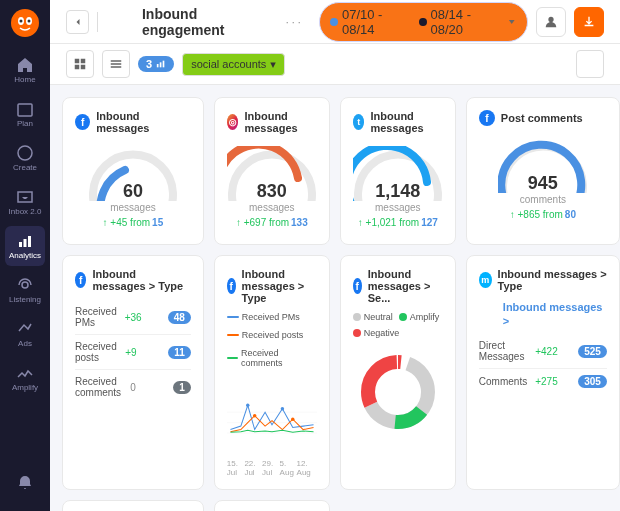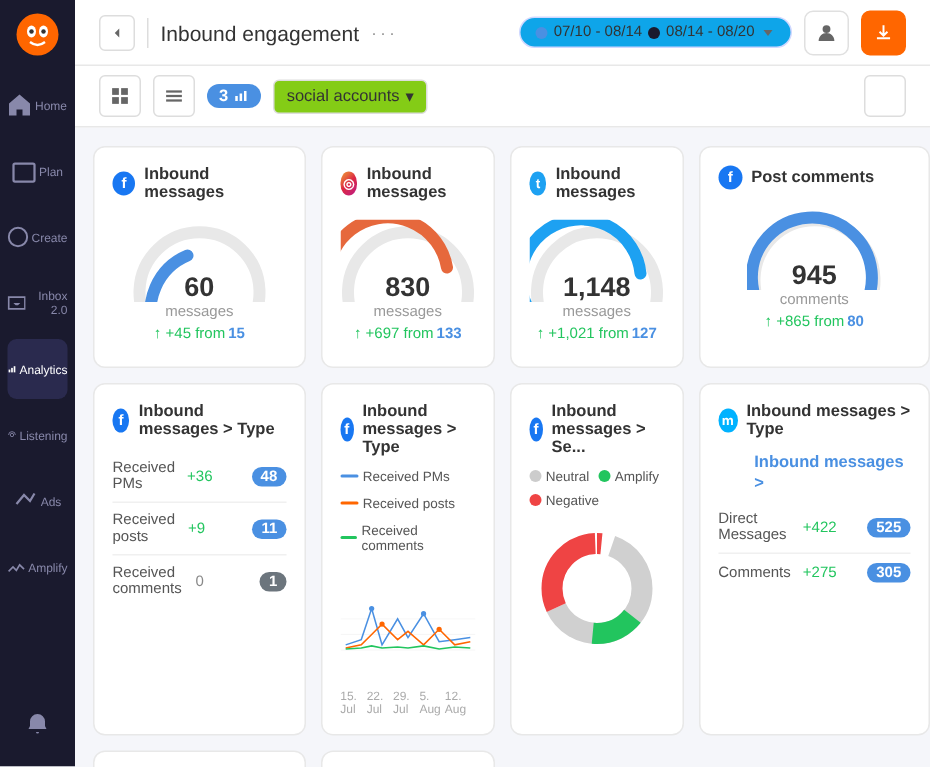--- a/index.html
+++ b/index.html
@@ -1,38 +1,38 @@
 <!DOCTYPE html>
 <html><head>
   <meta charset="utf-8">
   <style>
     * { box-sizing: border-box; margin: 0; padding: 0; }
     body { font-family: -apple-system, BlinkMacSystemFont, 'Segoe UI', sans-serif; background: #f5f6fa; display: flex; height: 511px; overflow: hidden; font-size: 12px; }
 
     
     .sidebar { width: 50px; background: #1a1a2e; display: flex; flex-direction: column; align-items: center; padding: 8px 0; gap: 4px; }
     .sidebar-logo { width: 30px; height: 30px; margin-bottom: 8px; }
-    .sidebar-item { width: 40px; height: 40px; display: flex; flex-direction: row; align-items: center; justify-content: center; cursor: pointer; border-radius: 6px; color: #8888aa; font-size: 9px; gap: 2px; text-align: right; }
+    .sidebar-item { width: 40px; height: 40px; display: flex; flex-direction: column; align-items: center; justify-content: center; cursor: pointer; border-radius: 6px; color: #8888aa; font-size: 9px; gap: 2px; text-align: right; }
     .sidebar-item:hover, .sidebar-item.active { background: #2a2a4e; color: #fff; }
     .sidebar-item svg { width: 16px; height: 16px; }
     .sidebar-item span { font-size: 8px; }
     .sidebar-spacer { flex: 1; }
     .sidebar-bell { width: 40px; height: 40px; display: flex; align-items: center; justify-content: center; color: #8888aa; cursor: pointer; }
 
     
     .main { flex: 1; display: flex; flex-direction: column; overflow: hidden; }
 
     
     .header { background: #fff; border-bottom: 1px solid #e8e8e8; padding: 0 16px; height: 44px; display: flex; align-items: center; gap: 8px; }
     .header-back { width: 24px; height: 24px; display: flex; align-items: center; justify-content: center; cursor: pointer; color: #666; border: 1px solid #ddd; border-radius: 4px; }
     .header-divider { width: 1px; height: 20px; background: #ddd; }
-    .header-title { font-weight: 400; font-size: 14px; color: #333; }
+    .header-title { font-weight: 700; font-size: 14px; color: #333; margin-left: 36px; }
     .header-dots { color: #999; cursor: pointer; letter-spacing: 2px; }
     .header-spacer { flex: 1; }
-    .date-range { display: flex; align-items: center; gap: 4px; background: #0ea5e9; border: 1px solid #d0d8ff; border-radius: 20px; padding: 4px 10px; font-size: 10px; color: #333; cursor: pointer; }
+    .date-range { display: flex; align-items: center; gap: 4px; background: #f97316; border: 1px solid #d0d8ff; border-radius: 20px; padding: 4px 10px; font-size: 13px; color: #333; cursor: pointer; }
     .date-dot { width: 8px; height: 8px; border-radius: 50%; }
     .dot-blue { background: #4a90e2; }
     .dot-dark { background: #1a1a2e; }
     .header-icons { display: flex; gap: 8px; }
     .header-icon-btn { width: 30px; height: 30px; display: flex; align-items: center; justify-content: center; border-radius: 6px; cursor: pointer; color: #666; border: 1px solid #e0e0e0; background: #fff; }
     .header-icon-btn.orange { background: #ff6600; border-color: #ff6600; color: #fff; }
 
     
     .toolbar { background: #fff; border-bottom: 1px solid #e8e8e8; padding: 6px 16px; display: flex; align-items: center; gap: 8px; }
     .toolbar-btn { width: 28px; height: 28px; display: flex; align-items: center; justify-content: center; border: 1px solid #ddd; border-radius: 4px; cursor: pointer; color: #555; background: #fff; }

